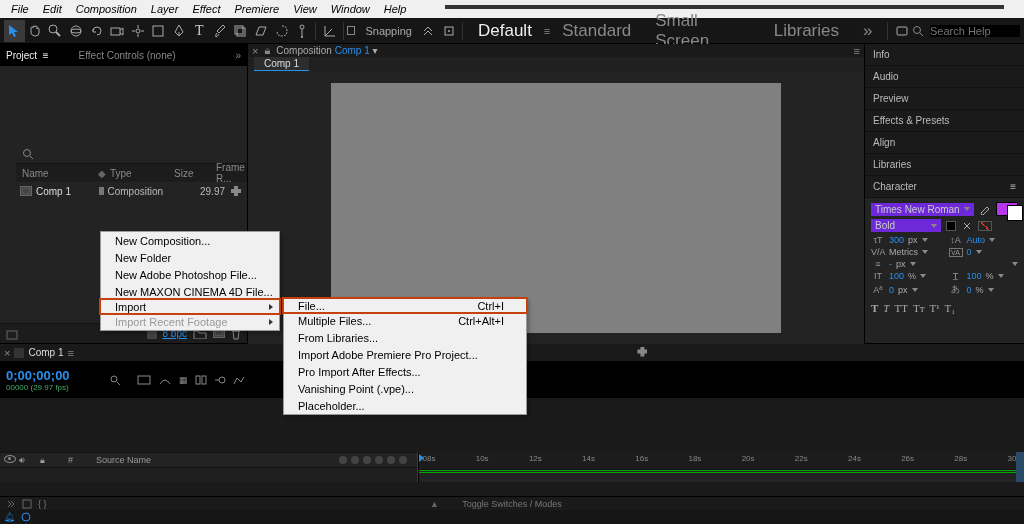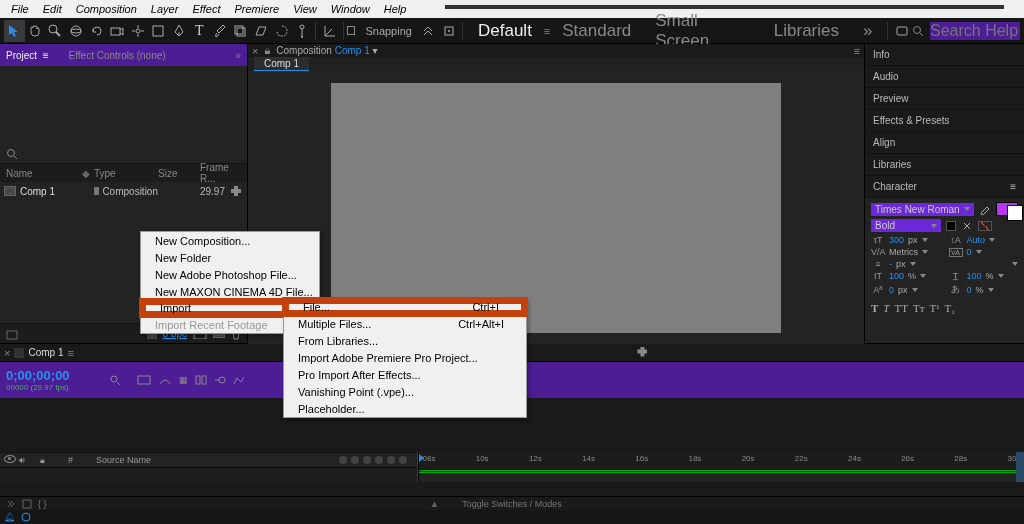--- a/index.html
+++ b/index.html
@@ -11,30 +11,30 @@
 
 
 .toolbar { height: 26px; background: #161616; display: flex; align-items: center; padding: 0 4px; border-bottom: 1px solid #000; }
 .toolbar .tool { width: 22px; height: 22px; display: flex; align-items: center; justify-content: center; color: #aaa; }
 .toolbar .tool.active { background: #3a3a3a; color: #288feb; }
 .toolbar .sep { width: 1px; height: 18px; background: #333; margin: 0 3px; }
 .toolbar .label { color: #aaa; font-size: 11px; padding: 0 6px; }
 .toolbar .workspace { color: #888; font-size: 17px; padding: 0 12px; }
 .toolbar .workspace.active { color: #eee; }
 .toolbar .search { margin-left: auto; display: flex; align-items: center; gap: 6px; }
-.toolbar .searchbox { background: #4c1d95; color: #888; border: none; width: 90px; font-size: 16px; }
+.toolbar .searchbox { background: #000000; color: #888; border: none; width: 90px; font-size: 11px; }
 .checkbox { width: 9px; height: 9px; border: 1px solid #888; display: inline-block; margin-right: 4px; }
 
 
 .workspace-row { display: flex; height: calc(100% - 18px - 26px - 14px - 167px); }
 .panel-left { width: 248px; background: #232323; border-right: 1px solid #000; display: flex; flex-direction: column; }
-.panel-tabs { height: 22px; display: flex; align-items: center; padding: 0 6px; gap: 20px; background: #4c1d95; }
+.panel-tabs { height: 22px; display: flex; align-items: center; padding: 0 6px; gap: 30px; background: #000000; }
 .panel-tabs .tab { color: #888; font-size: 10px; }
 .panel-tabs .tab.active { color: #eee; }
-.project-body { flex: 1; }
+.project-body { flex: 1; padding-left: 16px; }
 .search-row { display: flex; align-items: center; height: 20px; padding-left: 6px; border-bottom: 1px solid #111; }
 .project-header { display: flex; background: #1c1c1c; height: 18px; align-items: center; font-size: 10px; color: #888; }
 .project-header .col-name { width: 82px; padding-left: 6px; }
 .project-header .col-lbl { width: 12px; color: #666; }
 .project-header .col-type { width: 64px; }
 .project-header .col-size { width: 42px; }
 .project-header .col-fr { flex: 1; }
 .project-row { display: flex; height: 18px; align-items: center; font-size: 10px; background: #232323; }
 .project-row .col-name { width: 82px; padding-left: 4px; display: flex; align-items: center; gap: 4px; color: #ddd; }
 .project-row .col-lbl { width: 12px; }
@@ -82,21 +82,21 @@
 .tt-row span { font-family: "Times New Roman", serif; }
 .caret { display:inline-block; width:0; height:0; border-left:3px solid transparent; border-right:3px solid transparent; border-top:4px solid #888;}
 .eyedrop { width:12px; height:12px; }
 
 
 .timeline { height: 167px; background: #1a1a1a; border-top: 1px solid #000; display: flex; flex-direction: column; }
 .tl-tabs { height: 18px; display: flex; align-items: center; padding: 0 4px; gap: 4px; background: #1a1a1a; border-bottom: 1px solid #000;}
 .tl-tabs .close { color: #888; }
 .tl-tabs .box { width: 10px; height: 10px; background: #333; }
 .tl-tabs .tab-name { color: #ddd; font-size: 10px; }
-.tl-head { height: 36px; display: flex; align-items: center; background: #4c1d95; }
+.tl-head { height: 36px; display: flex; align-items: center; background: #000000; }
 .tl-head .timecode { width: 110px; padding-left: 6px; }
 .tc-main { color: #288feb; font-size: 13px; font-weight: bold; }
 .tc-sub { color: #4a6; font-size: 8px; }
 .tl-head .search { display: flex; align-items: center; gap: 3px; color: #888; }
 .tl-head .icons { margin-left: 16px; display: flex; gap: 7px; color: #888; align-items:center; }
 .tl-cols { height: 16px; display: flex; align-items: center; background: #232323; font-size: 9px; color: #999; border-top: 1px solid #111; border-bottom: 1px solid #111; }
 .tl-cols .c1 { width: 40px; padding-left: 4px; display:flex; gap:3px;}
 .tl-cols .c2 { width: 28px; }
 .tl-cols .c3 { flex: 1; }
 .tl-cols .c4 { width: 90px; display:flex; gap:4px; justify-content:center;}
@@ -116,22 +116,22 @@
 
 
 .statusbar { height: 14px; background: #161616; display: flex; align-items: center; padding: 0 4px; gap:6px; }
 .statusbar .sico { color:#288feb; font-size:9px;}
 
 
 .ctx { position: absolute; background: #f0f0f0; border: 1px solid #999; box-shadow: 2px 2px 4px rgba(0,0,0,.3); color: #000; font-size: 11px; z-index: 10; }
 .ctx .item { padding: 3px 22px 3px 14px; white-space: nowrap; display: flex; justify-content: space-between; align-items: center; gap: 30px; height:17px;}
 .ctx .item.disabled { color: #999; }
 .ctx .item.has-sub::after { content: ''; position: absolute; right: 6px; width: 0; height: 0; border-left: 4px solid #333; border-top: 3px solid transparent; border-bottom: 3px solid transparent; }
-.ctx .item.hl { border: 7px solid #c2410c; margin:-2px; position:relative; z-index:2; }
-.ctx1 { left: 100px; top: 231px; width: 180px; margin-left: 40px; }
+.ctx .item.hl { border: 2px solid #c2410c; margin:-2px; position:relative; z-index:2; }
+.ctx1 { left: 100px; top: 231px; width: 180px; }
 .ctx2 { left: 283px; top: 298px; width: 244px; }
 
 .eye { width:12px; height:8px; border:1px solid #888; border-radius:50%; display:inline-block; position:relative;}
 .eye::after { content:''; position:absolute; left:3px; top:1px; width:3px; height:3px; background:#888; border-radius:50%;}
 </style>
 </head>
 <body>
 
 <div class="menubar">
   <span>File</span>

